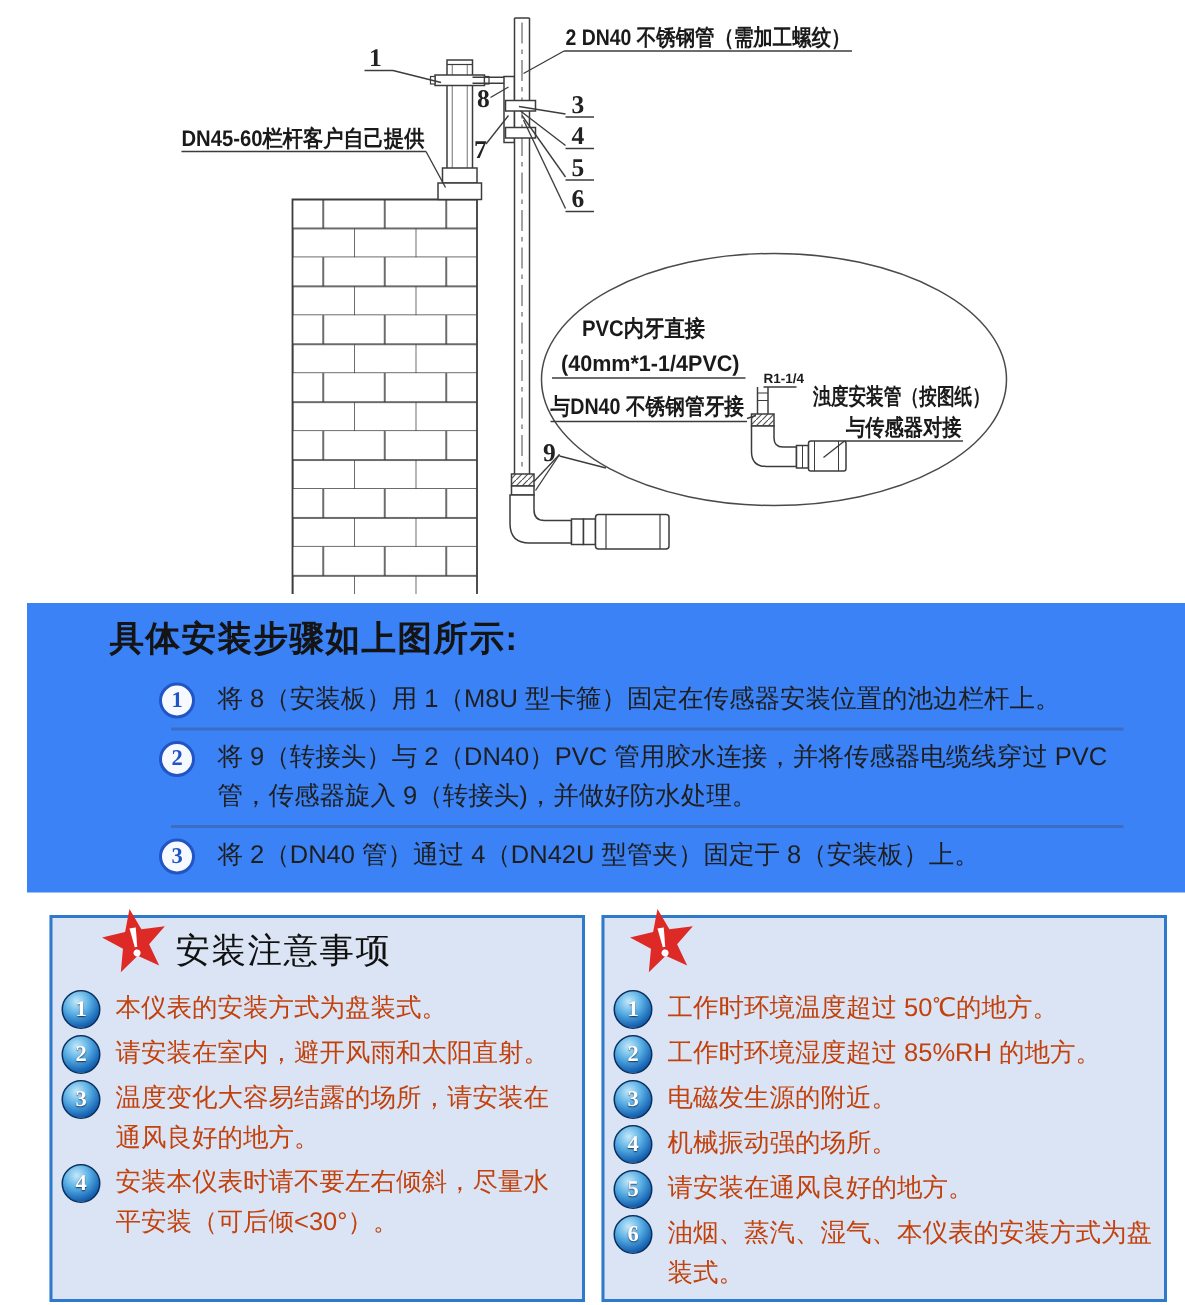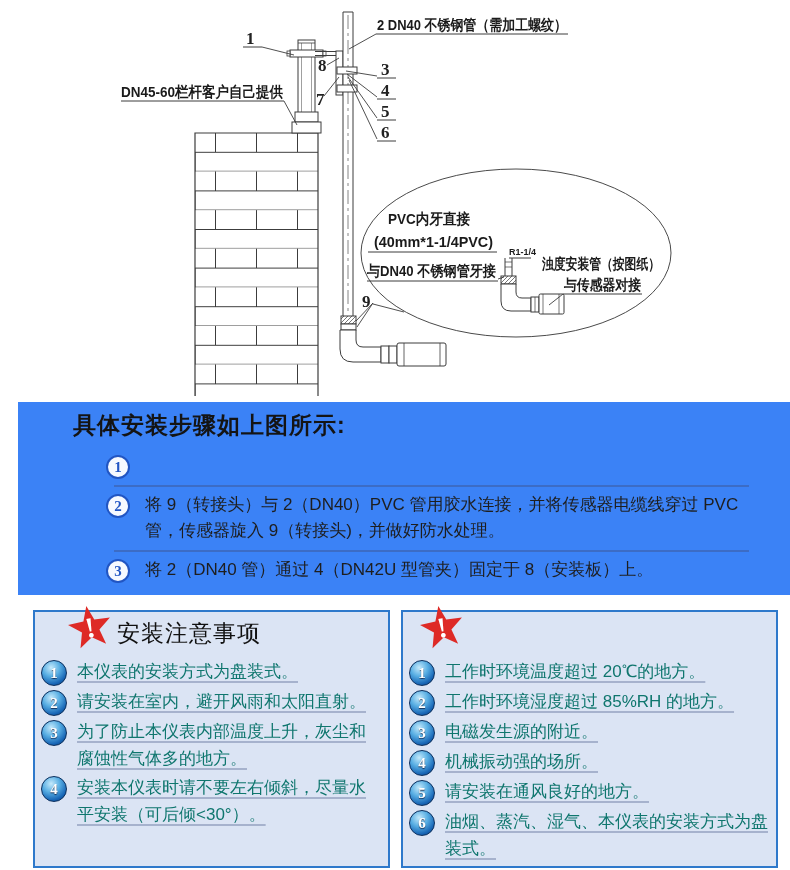--- a/index.html
+++ b/index.html
@@ -30,22 +30,22 @@
   #avoid-box .star{left:16px;}
   .box-title{position:absolute;top:6px;font-size:23px;font-weight:normal;color:#111;letter-spacing:1px;}
   #notice-box .box-title{left:82px;}
   #avoid-box .box-title{left:66px;}
   .items{padding:6px 6px 0 6px;}
   .item{display:flex;align-items:flex-start;gap:10px;margin-bottom:2px;}
   .sphere{flex:none;width:24px;height:24px;margin-top:2px;border-radius:50%;
           background:radial-gradient(circle at 38% 28%, #c4e9fb 0%, #58aee3 38%, #1765b5 72%, #072f63 100%);
           border:1px solid #0a2f5e;color:#fff;font-family:"Liberation Serif",serif;font-weight:bold;font-size:15px;
           display:flex;align-items:center;justify-content:center;text-shadow:0 1px 1px rgba(0,0,30,.7);}
-  .itext{font-size:17px;line-height:27px;color:#0f766e;
-         text-decoration:underline;text-decoration-color:#a6b2cd;text-decoration-thickness:1.5px;text-underline-offset:4px;}
+  .itext{font-size:17px;line-height:27px;color:#c2410c;
+         text-decoration-color:#a6b2cd;text-decoration-thickness:1.5px;text-underline-offset:4px;}
 </style>
 </head>
 <body>
 
 <div id="canvas">
 
   <svg id="diagram" width="790" height="400" viewBox="0 0 790 400">
     <defs>
       <pattern id="brick" patternUnits="userSpaceOnUse" x="195" y="133" width="41" height="38.6">
         <path d="M20.5 0 V19.3 M0 19.3 H41 M0 19.3 V38.6 M0 38.6 H41" stroke="#3c3c3c" stroke-width="1" fill="none"></path>
@@ -170,20 +170,21 @@
       <text x="542" y="269" textLength="118" lengthAdjust="spacingAndGlyphs" font-weight="bold">浊度安装管（按图纸）</text>
       <text x="564" y="290" textLength="77" lengthAdjust="spacingAndGlyphs" font-weight="bold">与传感器对接</text>
     </g>
   </svg>
 
   <div id="steps-band">
     <div id="steps-title">具体安装步骤如上图所示:</div>
     <div id="steps-list">
       <div class="step">
         <span class="cnum">1</span>
+        <span class="step-text">将 8（安装板）用 1（M8U 型卡箍）固定在传感器安装位置的池边栏杆上。</span>
       </div>
       <div class="sep"></div>
       <div class="step">
         <span class="cnum">2</span>
         <span class="step-text">将 9（转接头）与 2（DN40）PVC 管用胶水连接，并将传感器电缆线穿过 PVC 管，传感器旋入 9（转接头)，并做好防水处理。</span>
       </div>
       <div class="sep"></div>
       <div class="step">
         <span class="cnum">3</span>
         <span class="step-text">将 2（DN40 管）通过 4（DN42U 型管夹）固定于 8（安装板）上。</span>
@@ -205,42 +206,42 @@
       <div class="item">
         <span class="sphere">1</span>
         <span class="itext">本仪表的安装方式为盘装式。</span>
       </div>
       <div class="item">
         <span class="sphere">2</span>
         <span class="itext">请安装在室内，避开风雨和太阳直射。</span>
       </div>
       <div class="item">
         <span class="sphere">3</span>
-        <span class="itext">为了防止本仪表内部温度上升，灰尘和腐蚀性气体多的地方。</span>
+        <span class="itext">温度变化大容易结露的场所，请安装在通风良好的地方。</span>
       </div>
       <div class="item">
         <span class="sphere">4</span>
         <span class="itext">安装本仪表时请不要左右倾斜，尽量水平安装（可后倾&lt;30°）。</span>
       </div>
     </div>
   </div>
 
   <div class="box" id="avoid-box">
     <div class="box-header">
       <svg class="star" viewBox="0 0 40 40">
         <g transform="rotate(-10 20 20)">
           <path d="M20 1.5 L24.8 14.2 L38.5 14.9 L27.7 23.5 L31.3 36.7 L20 29 L8.7 36.7 L12.3 23.5 L1.5 14.9 L15.2 14.2 Z" fill="#de2a26"></path>
           <text x="20" y="29" text-anchor="middle" font-family="Liberation Serif, serif" font-weight="bold" font-size="25" fill="#fff">!</text>
         </g>
       </svg>
     </div>
     <div class="items">
       <div class="item">
         <span class="sphere">1</span>
-        <span class="itext">工作时环境温度超过 20℃的地方。</span>
+        <span class="itext">工作时环境温度超过 50℃的地方。</span>
       </div>
       <div class="item">
         <span class="sphere">2</span>
         <span class="itext">工作时环境湿度超过 85%RH 的地方。</span>
       </div>
       <div class="item">
         <span class="sphere">3</span>
         <span class="itext">电磁发生源的附近。</span>
       </div>
       <div class="item">

